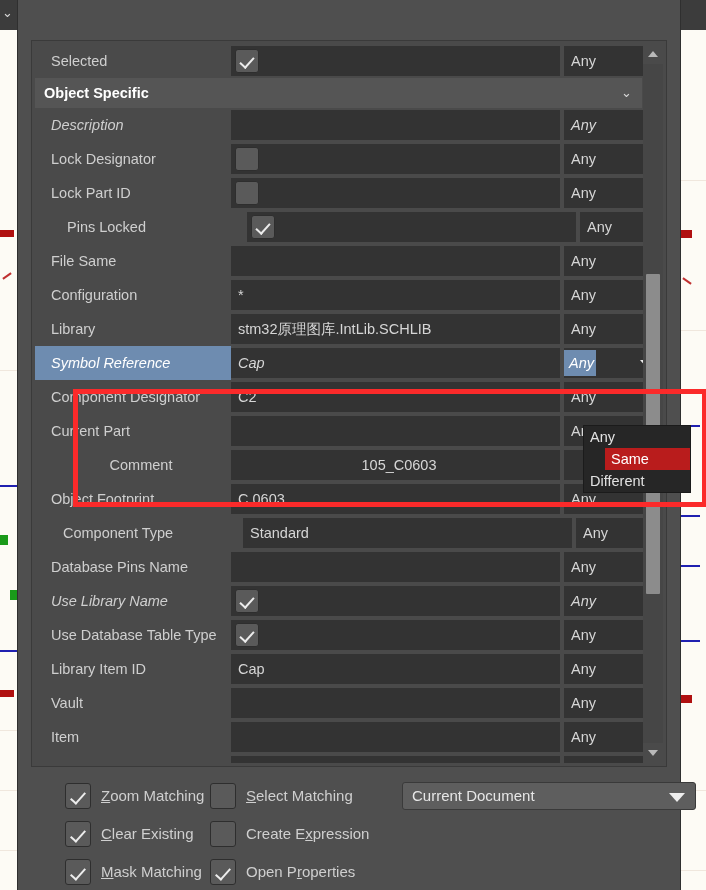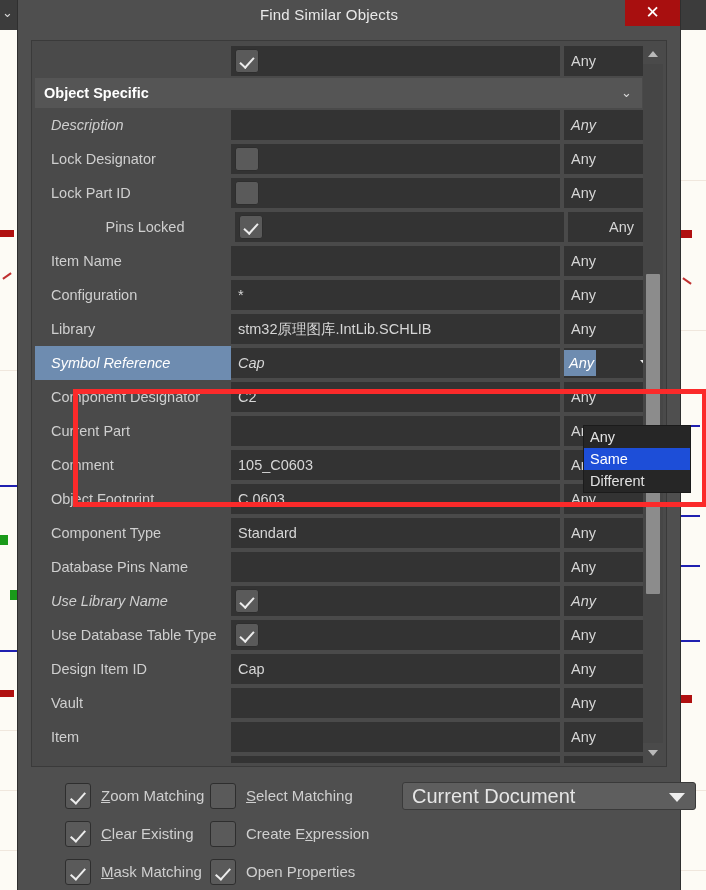--- a/index.html
+++ b/index.html
@@ -108,21 +108,21 @@
   
   #dd-arrow{
     position:absolute;right:8px;top:12px;width:0;height:0;
     border-left:8px solid transparent;border-right:8px solid transparent;border-top:9px solid #ededed;
   }
   #dd-list{
     position:absolute;left:551px;top:384px;width:108px;height:68px;
     background:#262626;border:1px solid #1b1b1b;box-sizing:border-box;z-index:30;
   }
   #dd-list .opt{height:22px;line-height:22px;padding-left:6px;color:#e2e2e2;font-size:14.5px;}
-  #dd-list .opt.hl{background:#1d4ed8;color:#ffffff;}
+  #dd-list .opt.hl{background:#b91c1c;color:#ffffff;margin-left:21px;}
 
   
   #redbox{
     position:absolute;left:41px;top:348px;width:634px;height:118px;
     border:5px solid #fb2a2a;box-sizing:border-box;z-index:40;pointer-events:none;
   }
 
   
   #options{position:absolute;left:13px;top:778px;width:636px;height:108px;}
   .opt-row{position:absolute;left:16px;width:100%;height:36px;}
@@ -140,21 +140,21 @@
     color:#cfcfcf;font-size:15px;white-space:nowrap;
   }
   .opt-item .cap u{text-decoration:underline;}
 
   #scope-select{
     position:absolute;left:355px;top:4px;width:294px;height:28px;
     background:#5e5e5e;border:1px solid #3a3a3a;border-radius:3px;box-sizing:border-box;
   }
   #scope-select .txt{
     display:block;height:26px;line-height:26px;padding-left:9px;
-    color:#e6e6e6;font-size:20px;
+    color:#e6e6e6;font-size:15px;
   }
   #scope-select .arw{
     position:absolute;right:10px;top:10px;width:0;height:0;
     border-left:8px solid transparent;border-right:8px solid transparent;border-top:9px solid #ededed;
   }
 </style>
 </head>
 <body>
 
 <div id="app-bg">
@@ -185,28 +185,25 @@
     <div class="wire" style="left:0;top:665px;width:12px;background:#b01010;height:8px;"></div>
     <div class="gridline" style="left:0;top:150px;width:26px;height:1px;"></div>
     <div class="gridline" style="left:0;top:300px;width:26px;height:1px;"></div>
     <div class="gridline" style="left:0;top:760px;width:26px;height:1px;"></div>
     <div class="gridline" style="left:0;top:840px;width:26px;height:1px;"></div>
   </div>
 </div>
 
 <div id="dialog">
 
-  <div id="titlebar">
-    <div id="title-text">Find Similar Objects</div>
-    <div id="close-btn">✕</div>
-  </div>
 
   <div id="grid-panel">
     <div id="grid-clip">
         <div class="row" style="position: absolute; left: 0px; top: 0px; width: 607px;">
+          <span class="lbl">Selected</span>
           <span class="val">
             <span class="chk on"></span>
           </span>
           <span class="cond">
             <span class="txt">Any</span>
           </span>
         </div>
         <div class="row hdr" style="top: 34px; position: absolute; left: 0px; width: 607px;">
           <span class="lbl">Object Specific</span>
           <span class="dblchev">⌄</span>
@@ -231,31 +228,31 @@
         </div>
         <div class="row" style="position: absolute; left: 0px; top: 132px; width: 607px;">
           <span class="lbl">Lock Part ID</span>
           <span class="val">
             <span class="chk"></span>
           </span>
           <span class="cond">
             <span class="txt">Any</span>
           </span>
         </div>
-        <div class="row" style="position: absolute; left: 4px; top: 166px; width: 607px; text-align: center;">
+        <div class="row" style="position: absolute; left: 16px; top: 166px; width: 607px;">
           <span class="lbl">Pins Locked</span>
           <span class="val">
             <span class="chk on"></span>
           </span>
           <span class="cond">
             <span class="txt">Any</span>
           </span>
         </div>
         <div class="row" style="position: absolute; left: 0px; top: 200px; width: 607px;">
-          <span class="lbl">Item Name</span>
+          <span class="lbl">File Same</span>
           <span class="val">
             <span class="txt"></span>
           </span>
           <span class="cond">
             <span class="txt">Any</span>
           </span>
         </div>
         <div class="row" style="position: absolute; left: 0px; top: 234px; width: 607px;">
           <span class="lbl">Configuration</span>
           <span class="val">
@@ -292,39 +289,39 @@
         </div>
         <div class="row" style="position: absolute; left: 0px; top: 370px; width: 607px;">
           <span class="lbl">Current Part</span>
           <span class="val">
             <span class="txt"></span>
           </span>
           <span class="cond">
             <span class="txt">Any</span>
           </span>
         </div>
-        <div class="row" style="position: absolute; left: 0px; top: 404px; width: 607px;">
+        <div class="row" style="position: absolute; left: 0px; top: 404px; width: 607px; text-align: center;">
           <span class="lbl">Comment</span>
           <span class="val">
             <span class="txt">105_C0603</span>
           </span>
           <span class="cond">
             <span class="txt">Any</span>
           </span>
         </div>
         <div class="row" style="position: absolute; left: 0px; top: 438px; width: 607px;">
           <span class="lbl">Object Footprint</span>
           <span class="val">
             <span class="txt">C 0603</span>
           </span>
           <span class="cond">
             <span class="txt">Any</span>
           </span>
         </div>
-        <div class="row" style="position: absolute; left: 0px; top: 472px; width: 607px;">
+        <div class="row" style="position: absolute; left: 12px; top: 472px; width: 607px;">
           <span class="lbl">Component Type</span>
           <span class="val">
             <span class="txt">Standard</span>
           </span>
           <span class="cond">
             <span class="txt">Any</span>
           </span>
         </div>
         <div class="row" style="position: absolute; left: 0px; top: 506px; width: 607px;">
           <span class="lbl">Database Pins Name</span>
@@ -347,21 +344,21 @@
         <div class="row" style="position: absolute; left: 0px; top: 574px; width: 607px;">
           <span class="lbl">Use Database Table Type</span>
           <span class="val">
             <span class="chk on"></span>
           </span>
           <span class="cond">
             <span class="txt">Any</span>
           </span>
         </div>
         <div class="row" style="position: absolute; left: 0px; top: 608px; width: 607px;">
-          <span class="lbl">Design Item ID</span>
+          <span class="lbl">Library Item ID</span>
           <span class="val">
             <span class="txt">Cap</span>
           </span>
           <span class="cond">
             <span class="txt">Any</span>
           </span>
         </div>
         <div class="row" style="position: absolute; left: 0px; top: 642px; width: 607px;">
           <span class="lbl">Vault</span>
           <span class="val">

